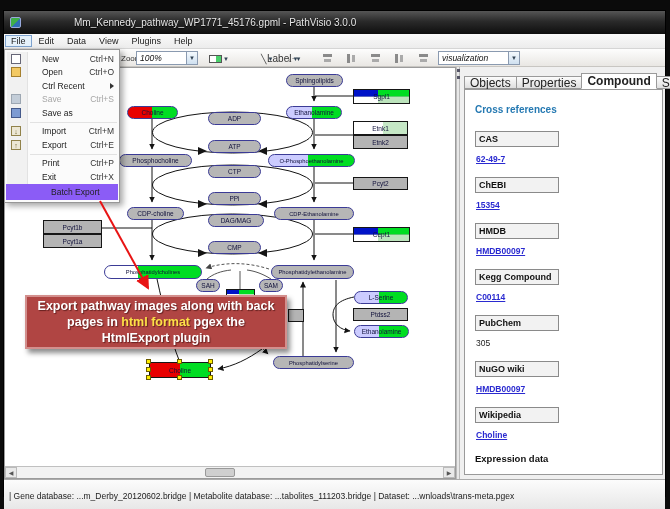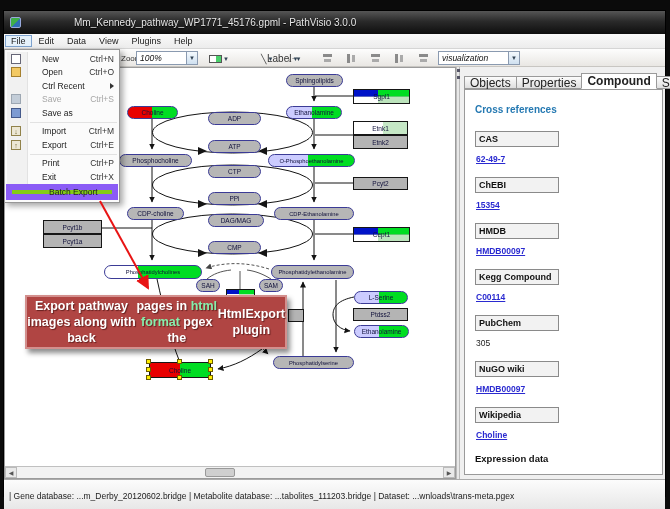--- a/index.html
+++ b/index.html
@@ -63,23 +63,23 @@
   .n-gene.whitegreen { background:linear-gradient(to right,#ffffff 0 55%,#c6e8c6 55%); }
   .n-gene.split { background-image:linear-gradient(to right,#0013c8 0 44%,#00dd22 44%),
                                    linear-gradient(to right,#ffffff 0 44%,#bce4bc 44%);
                   background-size:100% 50%,100% 50%; background-position:left top,left bottom; background-repeat:no-repeat; }
   .n-rect { border:1px solid #161616; background:linear-gradient(to right,#e80000 0 50%,#00dd22 50%); }
   .handle { position:absolute; width:5px; height:5px; background:#ffee00; border:1px solid #6b5c00; z-index:7; }
 
   
   .callout { position:absolute; left:20px; top:227px; width:262px; height:54px; z-index:20;
     background:#b04543; border:2px solid #d38f8d; box-shadow:3px 4px 5px rgba(0,0,0,.45);
-    display:flex; align-items:center; justify-content:center;
+    display:flex; flex-direction:column; align-items:center; justify-content:center;
     font-size:12.5px; font-weight:bold; color:#fff; text-shadow:1px 1px 1px rgba(40,0,0,.55); line-height:16px; text-align:center; }
-  .callout .green { color:#86efac; }
+  .callout .green { color:#fde047; }
 
   
   .hscroll { position:absolute; left:0; bottom:0; width:100%; height:12px; background:#f2f2f2; border-top:1px solid #c0c0c0; z-index:30; }
   .hscroll .arrow { position:absolute; top:0; width:12px; height:11px; background:#e9e9e9; border:1px solid #bbb;
     font-size:6px; color:#555; display:flex; align-items:center; justify-content:center; }
   .hscroll .arrow.left { left:0; } .hscroll .arrow.right { right:0; }
   .hscroll .thumb { position:absolute; left:200px; top:1px; width:30px; height:9px; background:#cfcfcf; border:1px solid #999; border-radius:2px; }
 
   
   .panel { flex:1; position:relative; background:#f0f0f0; height:412px; }
@@ -101,21 +101,21 @@
   .filemenu { position:absolute; left:0; top:38px; width:116px; z-index:50; background:#fbfbfb;
     border:1px solid #979797; box-shadow:3px 3px 6px rgba(0,0,0,.35); padding:2px 0; }
   .filemenu::before { content:""; position:absolute; left:2px; top:2px; bottom:2px; width:20px; background:#f1f1f1; border-right:1px solid #e2e2e2; }
   .fm-item { position:relative; height:13.5px; display:flex; align-items:center; font-size:8.5px; color:#222; padding-right:5px; }
   .fm-item .gut { width:22px; display:flex; align-items:center; justify-content:center; position:relative; z-index:2; }
   .fm-item .lab { flex:1; position:relative; z-index:2;padding-left:15px; }
   .fm-item .sc { color:#333; position:relative; z-index:2; }
   .fm-item.disabled .lab, .fm-item.disabled .sc { color:#a6a6a6; }
   .fm-item .sub { width:0; height:0; border-top:3px solid transparent; border-bottom:3px solid transparent; border-left:4px solid #333; position:relative; z-index:2; }
   .fm-sep { height:1px; background:#e2e2e2; margin:2px 2px 2px 25px; }
-  .fm-item.highlight { background:#84cc16; border:6px solid #8b5cf6; height:16px; margin:0 1px; }
+  .fm-item.highlight { background:#84cc16; border:8px solid #8b5cf6; height:16px; margin:0 1px; }
   .ic { width:10px; height:10px; display:inline-block; position:relative; font-size:7px; line-height:9px; text-align:center; }
   .ic-new { background:#fff; border:1px solid #667; }
   .ic-open { background:#f3c963; border:1px solid #a5802e; }
   .ic-save { background:#9fb0c4; border:1px solid #5a6b80; opacity:.55; }
   .ic-saveas { background:#7d9bd2; border:1px solid #44598a; }
   .ic-import { background:#ece7d4; border:1px solid #91824a; color:#6b5a1e; }
   .ic-export { background:#ece7d4; border:1px solid #91824a; color:#6b5a1e; }
 
   
   .annot { position:absolute; left:0; top:0; z-index:60; pointer-events:none; }

